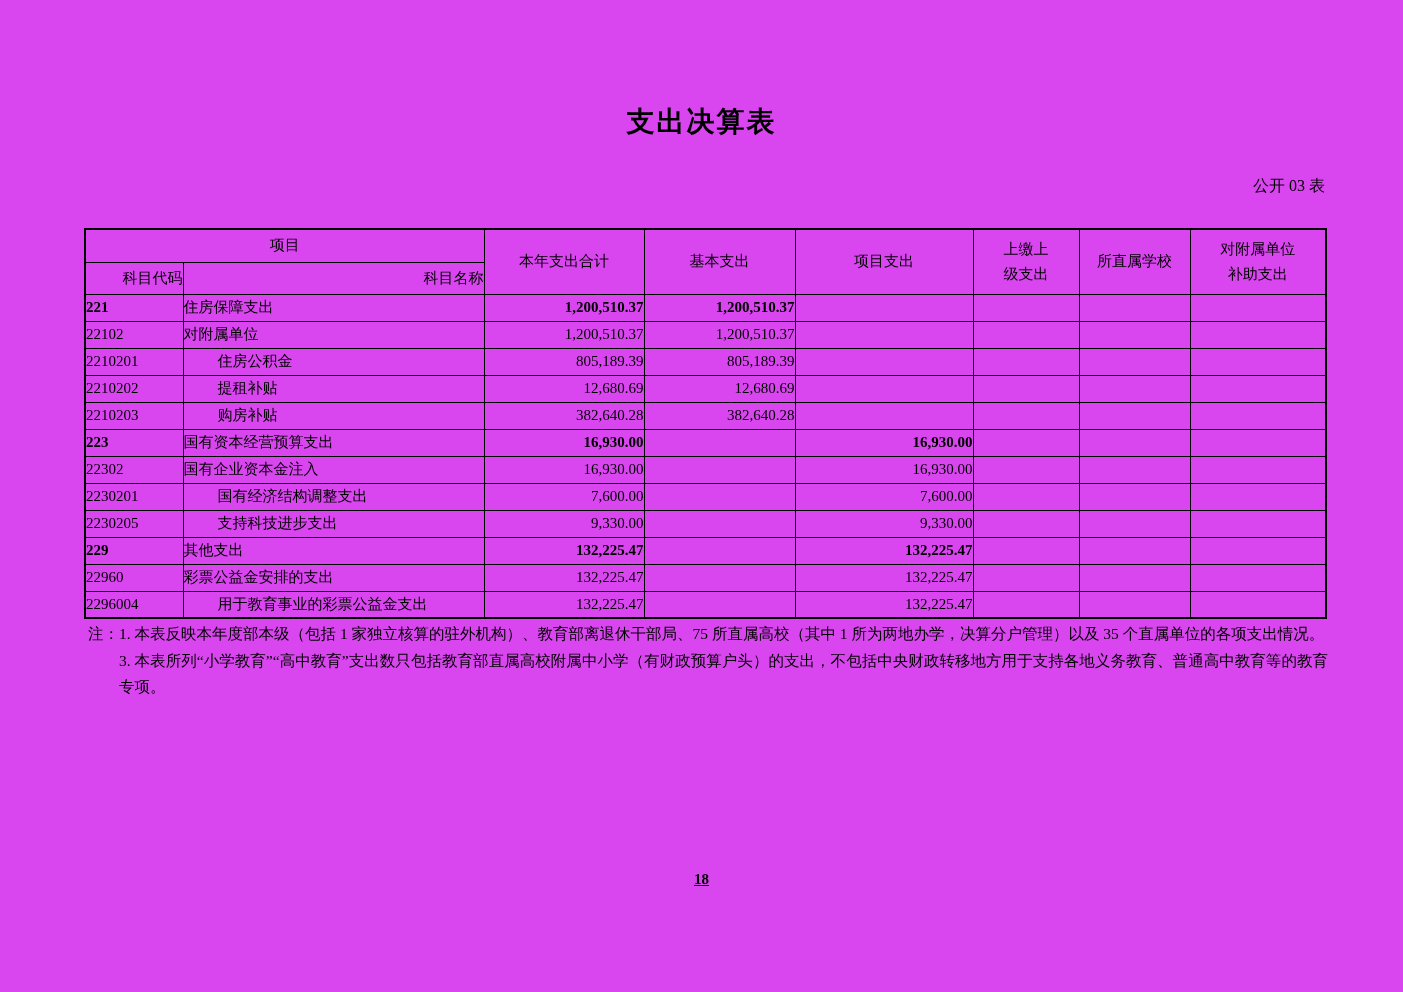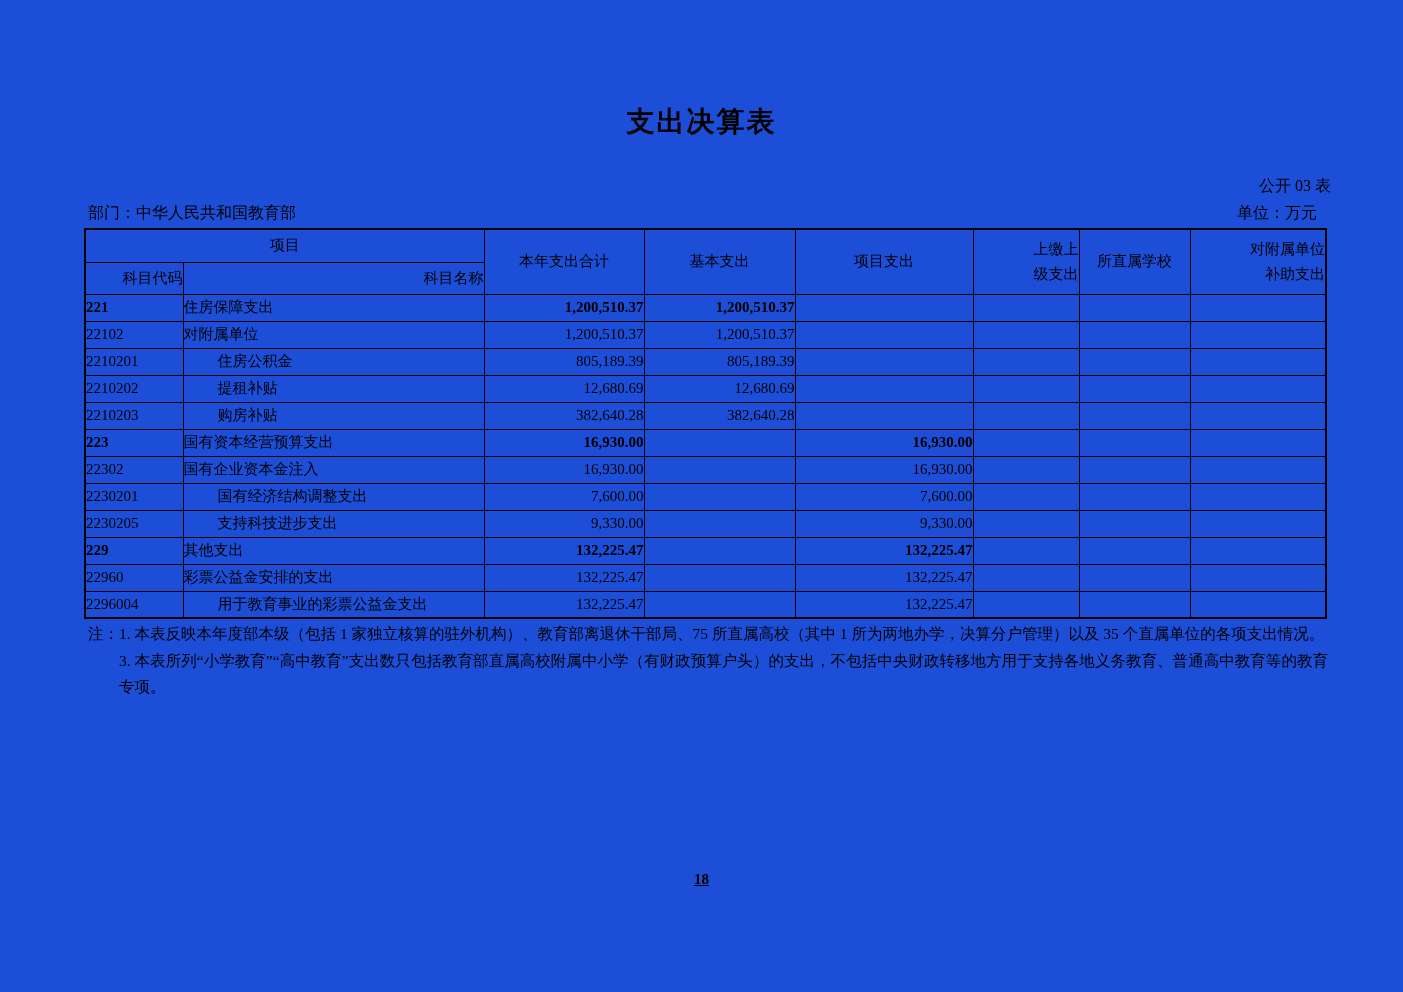--- a/index.html
+++ b/index.html
@@ -6,37 +6,37 @@
     margin: 0;
     padding: 0;
     background: #ffffff;
     color: #000000;
     font-family: "Liberation Serif", "DejaVu Serif", serif;
   }
   .page {
     position: relative;
     width: 1403px;
     height: 992px;
-    background: #1d4ed8;
+    background: #d946ef;
     overflow: hidden;
   }
   .doc-title {
     position: absolute;
     top: 103px;
     left: 0;
     width: 100%;
     text-align: center;
     font-size: 28px;
     font-weight: bold;
     letter-spacing: 2px;
   }
   .meta-table-code {
     position: absolute;
     top: 176px;
-    right: 72px;
+    right: 78px;
     font-size: 16px;
   }
   .meta-row {
     position: absolute;
     top: 203px;
     left: 88px;
     right: 86px;
     font-size: 16px;
   }
   .meta-dept { float: left; }
@@ -65,21 +65,21 @@
     vertical-align: middle;
   }
   tr.hrow1 th { height: 33px; }
   tr.hrow2 th { height: 32px; text-align: right; }
   table.fin td { height: 27px; vertical-align: middle; }
   td.code { text-align: left; padding-left: 6px; font-size: 15px; margin-left: 8px; }
   td.name { text-align: left; padding-left: 6px; }
   td.name.ind { padding-left: 34px; }
   td.num  { text-align: right; padding-right: 10px; }
   tr.summary td.code, tr.summary td.num { font-weight: bold; }
-  .two-line span { display: block; line-height: 25px; text-align: right; }
+  .two-line span { display: block; line-height: 25px; }
 
   .notes {
     position: absolute;
     left: 88px;
     top: 621px;
     width: 1240px;
     font-size: 15.5px;
     line-height: 26px;
   }
   .notes-prefix {
@@ -105,24 +105,20 @@
 </style>
 </head>
 <body>
 
 <div class="page">
 
   <div class="doc-title">支出决算表</div>
 
   <div class="meta-table-code">公开 03 表</div>
 
-  <div class="meta-row">
-    <span class="meta-dept">部门：中华人民共和国教育部</span>
-    <span class="meta-unit">单位：万元</span>
-  </div>
 
   <table class="fin">
     <colgroup>
       <col style="width:98px">
       <col style="width:301px">
       <col style="width:160px">
       <col style="width:151px">
       <col style="width:178px">
       <col style="width:106px">
       <col style="width:111px">

